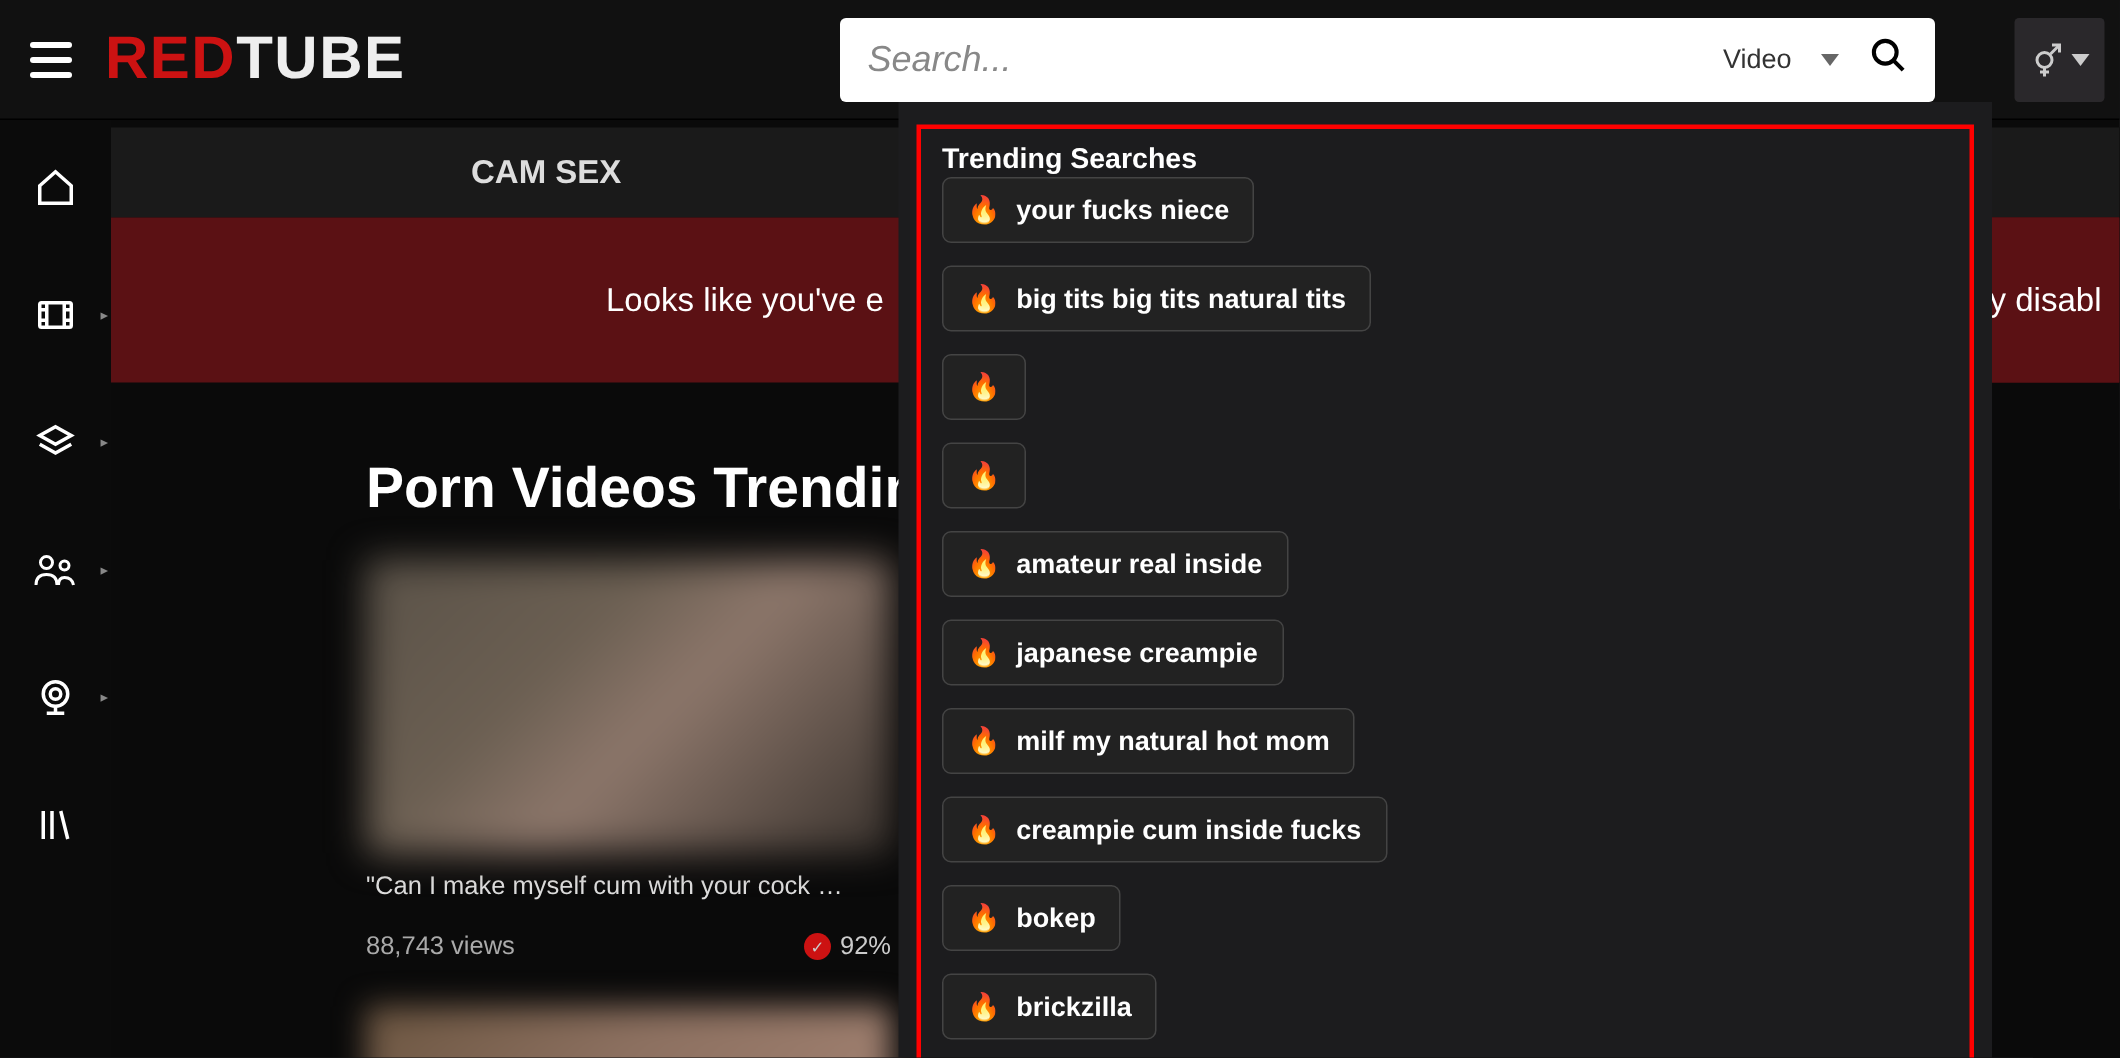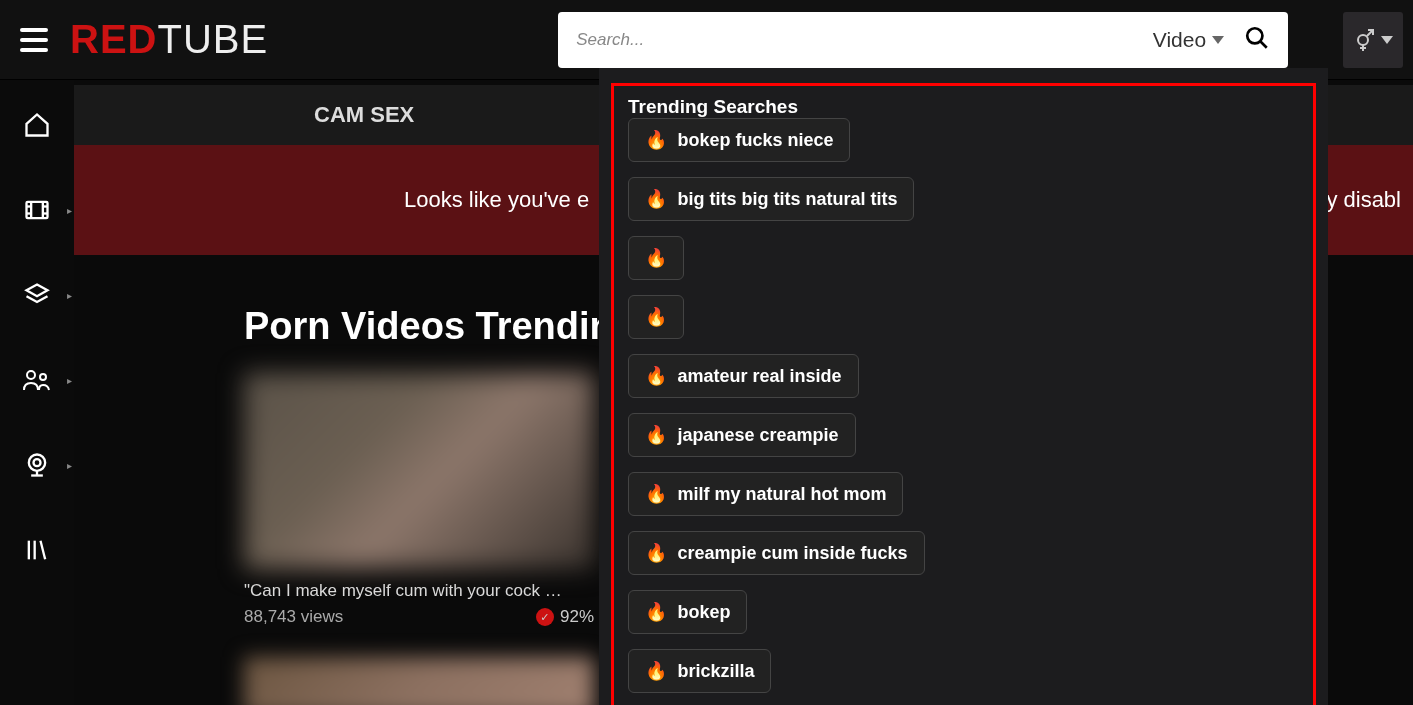--- a/index.html
+++ b/index.html
@@ -38,52 +38,52 @@
   }
   .logo {
     display: flex;
     align-items: center;
     font-size: 40px;
     font-weight: 900;
     letter-spacing: 1px;
     margin-left: 10px;
   }
   .logo .red { color: #cc1212; }
-  .logo .white { color: #eee; font-weight: 400; }
+  .logo .white { color: #eee; font-weight: 700; }
   .spacer { flex: 0 0 auto; width: 280px; }
   .search-wrap {
     flex: 1;
     position: relative;
     margin-left: 10px;
   }
   .search-bar {
     width: 730px;
     height: 56px;
     background: #fff;
     border-radius: 4px;
     display: flex;
     align-items: center;
     padding: 0 18px;
   }
   .search-input {
     flex: 1;
     border: none;
     outline: none;
-    font-size: 17px;
+    font-size: 24px;
     font-style: italic;
     color: #555;
     background: transparent;
   }
   .search-input::placeholder { color: #888; font-style: italic; }
   .search-type {
-    font-size: 21px;
+    font-size: 18px;
     color: #333;
     display: flex;
     align-items: center;
-    gap: 6px;
+    gap: 20px;
     cursor: pointer;
     padding-right: 20px;
   }
   .caret-down {
     width: 0; height: 0;
     border-left: 6px solid transparent;
     border-right: 6px solid transparent;
     border-top: 8px solid #666;
   }
   .search-icon {
@@ -186,21 +186,21 @@
   }
   .video-title {
     margin-top: 12px;
     font-size: 17px;
     color: #ddd;
     white-space: nowrap;
     overflow: hidden;
     text-overflow: ellipsis;
   }
   .video-meta {
-    margin-top: 6px;
+    margin-top: 20px;
     display: flex;
     justify-content: space-between;
     font-size: 17px;
     color: #aaa;
   }
   .rating {
     display: flex;
     align-items: center;
     gap: 6px;
     color: #ccc;
@@ -380,21 +380,21 @@
     </div>
     <div class="thumb2"></div>
   </div>
 </div>
 
 <div class="dropdown">
   <div class="dropdown-inner">
     <div class="trend-title">Trending Searches</div>
     <div><span class="trend-item">
           <span class="fire">🔥</span>
-          <span>bokep fucks niece</span>
+          <span>your fucks niece</span>
         </span></div>
     <div><span class="trend-item">
           <span class="fire">🔥</span>
           <span>big tits big tits natural tits</span>
         </span></div>
     <div><span class="trend-item">
           <span class="fire">🔥</span>
         </span></div>
     <div><span class="trend-item">
           <span class="fire">🔥</span>

